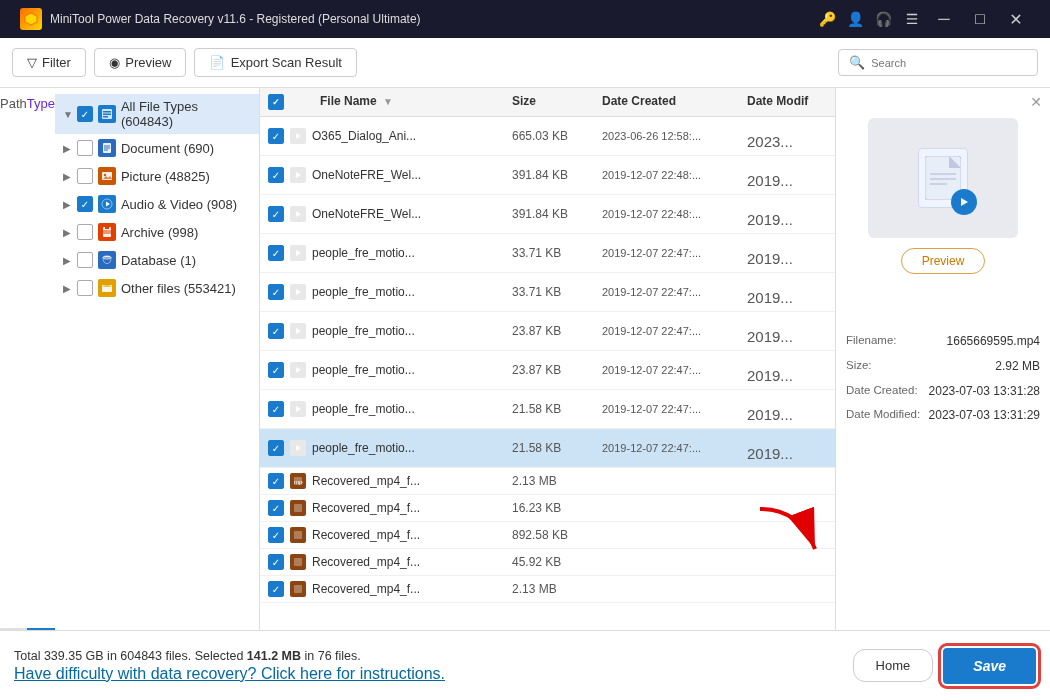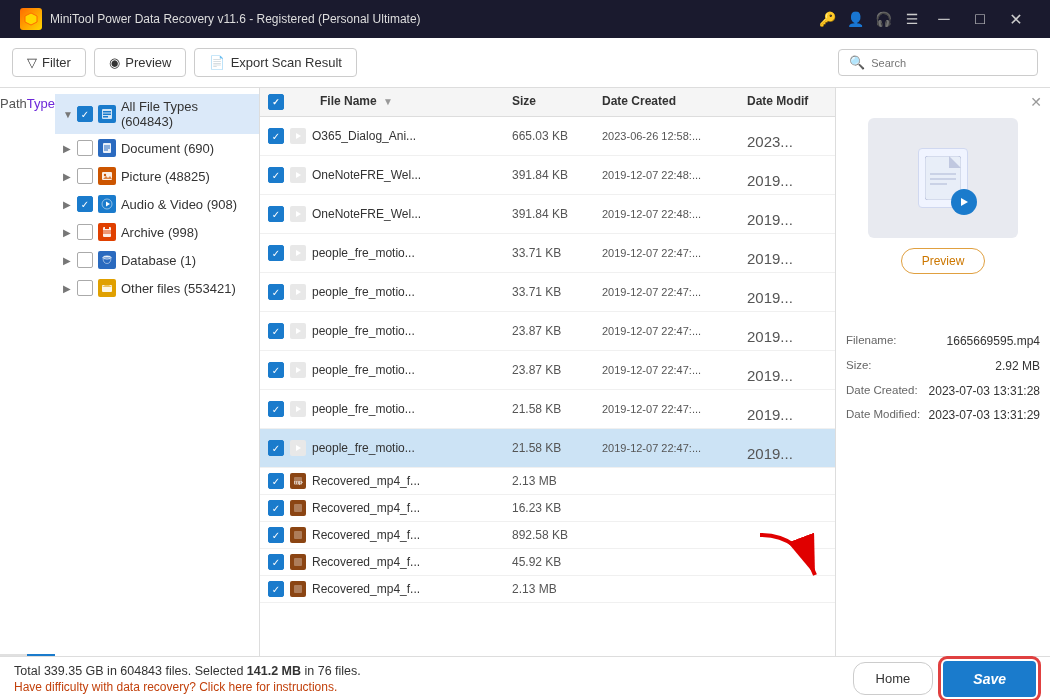--- a/index.html
+++ b/index.html
@@ -279,28 +279,28 @@
     .meta-value { color: #333; font-size: 12px; font-weight: 500; text-align: center; }
 
     
     .statusbar {
       background: #fff;
       border-top: 1px solid #ddd;
       padding: 0 14px;
       display: flex;
       align-items: center;
       justify-content: space-between;
-      height: 44px;
+      height: 70px;
       flex-shrink: 0;
     }
     .status-left { }
     .status-text { font-size: 12.5px; color: #333; }
     .status-text strong { font-weight: 700; }
     .help-link {
-      color: #c2410c; font-size: 12px; cursor: pointer; 
+      color: #0369a1; font-size: 16px; cursor: pointer; text-decoration: underline;
       display: block; margin-top: 2px;
     }
     .status-right { display: flex; gap: 10px; align-items: center; }
     .home-btn {
       padding: 8px 22px;
       border: 1px solid #ccc;
       border-radius: 12px;
       background: #fff;
       font-size: 13px;
       cursor: pointer;

